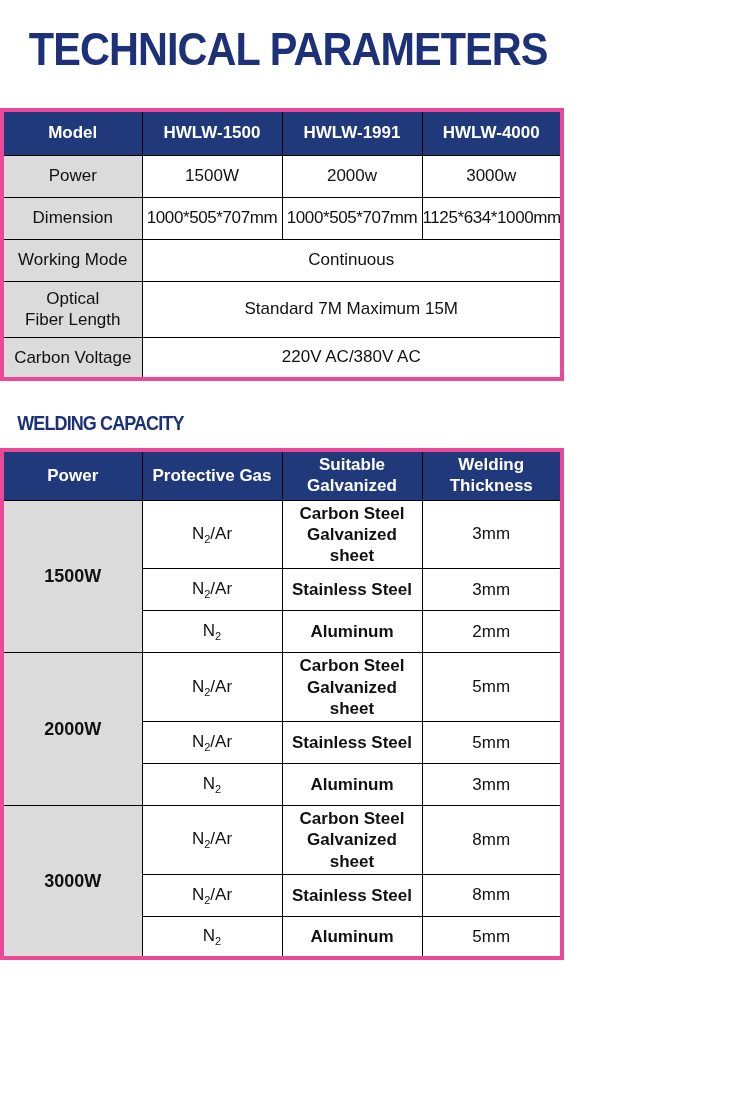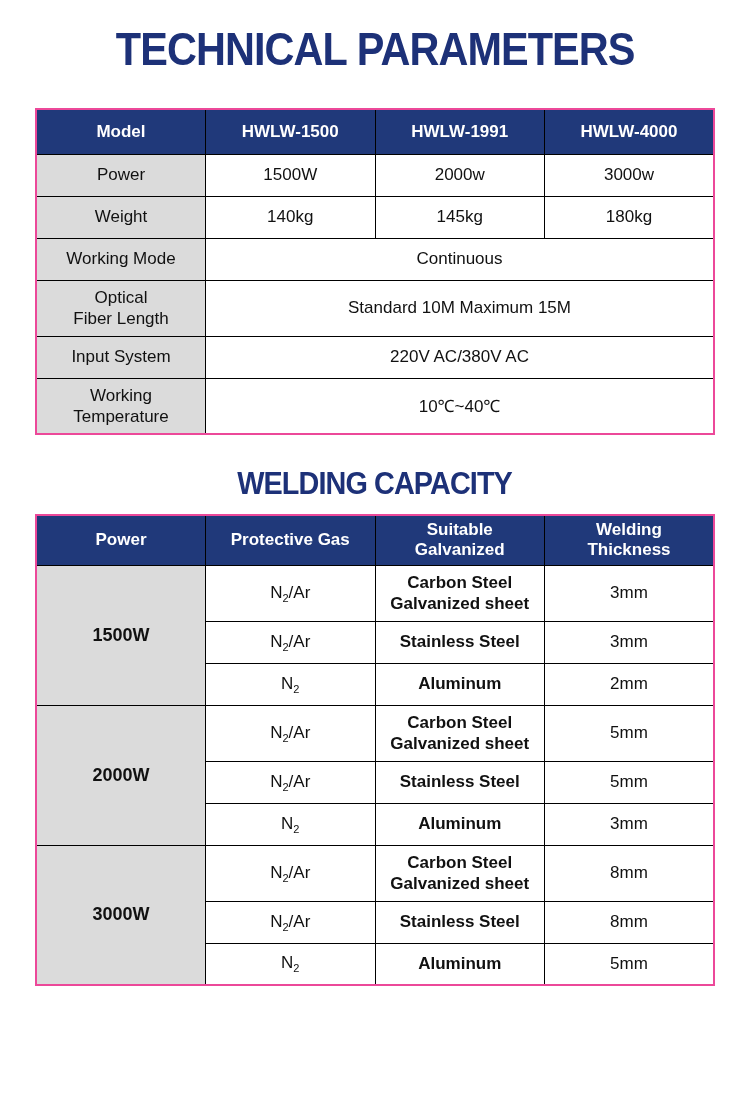--- a/index.html
+++ b/index.html
@@ -13,41 +13,39 @@
     background: #ffffff;
   }
   body {
     width: 750px;
     height: 1120px;
     font-family: "Liberation Sans", sans-serif;
     color: #111111;
     overflow: hidden;
   }
   .title {
-    text-align: center;
     font-weight: bold;
     color: var(--navy-text);
     line-height: 1;
   }
   .title .squeeze {
     display: inline-block;
     transform: scaleX(0.9);
     transform-origin: center;
     letter-spacing: -1px;
     white-space: nowrap;
   }
   .title1 { font-size: 46px; margin: 26px 0 0 0; }
-  .title2 { font-size: 32px; margin: 32px 0 0 0; }
+  .title2 { font-size: 20px; margin: 32px 0 0 8px; }
 
   table {
     border-collapse: collapse;
     table-layout: fixed;
-    width: 680px;
-    margin-left: 35px;
-    border: 2px solid #ec4899;
+    width: 564px;
+    border: 4px solid #ec4899;
   }
   th, td {
     border: 1px solid #000;
     text-align: center;
     vertical-align: middle;
     font-size: 17px;
     padding: 2px 3px;
     overflow: hidden;
   }
   thead th {
@@ -100,42 +98,37 @@
     </tr>
   </thead>
   <tbody>
     <tr>
       <td class="rowlabel">Power</td>
       <td>1500W</td>
       <td>2000w</td>
       <td>3000w</td>
     </tr>
     <tr>
-      <td class="rowlabel">Weight</td>
-      <td>140kg</td>
-      <td>145kg</td>
-      <td>180kg</td>
+      <td class="rowlabel">Dimension</td>
+      <td class="dim">1000*505*707mm</td>
+      <td class="dim">1000*505*707mm</td>
+      <td class="dim">1125*634*1000mm</td>
     </tr>
     <tr>
       <td class="rowlabel">Working Mode</td>
       <td colspan="3">Continuous</td>
     </tr>
     <tr class="tall">
       <td class="rowlabel">Optical
 Fiber Length</td>
-      <td colspan="3">Standard 10M Maximum 15M</td>
-    </tr>
-    <tr>
-      <td class="rowlabel">Input System</td>
+      <td colspan="3">Standard 7M Maximum 15M</td>
+    </tr>
+    <tr>
+      <td class="rowlabel">Carbon Voltage</td>
       <td colspan="3">220V AC/380V AC</td>
-    </tr>
-    <tr class="tall">
-      <td class="rowlabel">Working
-Temperature</td>
-      <td colspan="3">10℃~40℃</td>
     </tr>
   </tbody>
 </table>
 
 <h2 class="title title2"><span class="squeeze">WELDING CAPACITY</span></h2>
 
 <table class="welding">
   <thead>
     <tr>
       <th>Power</th>

